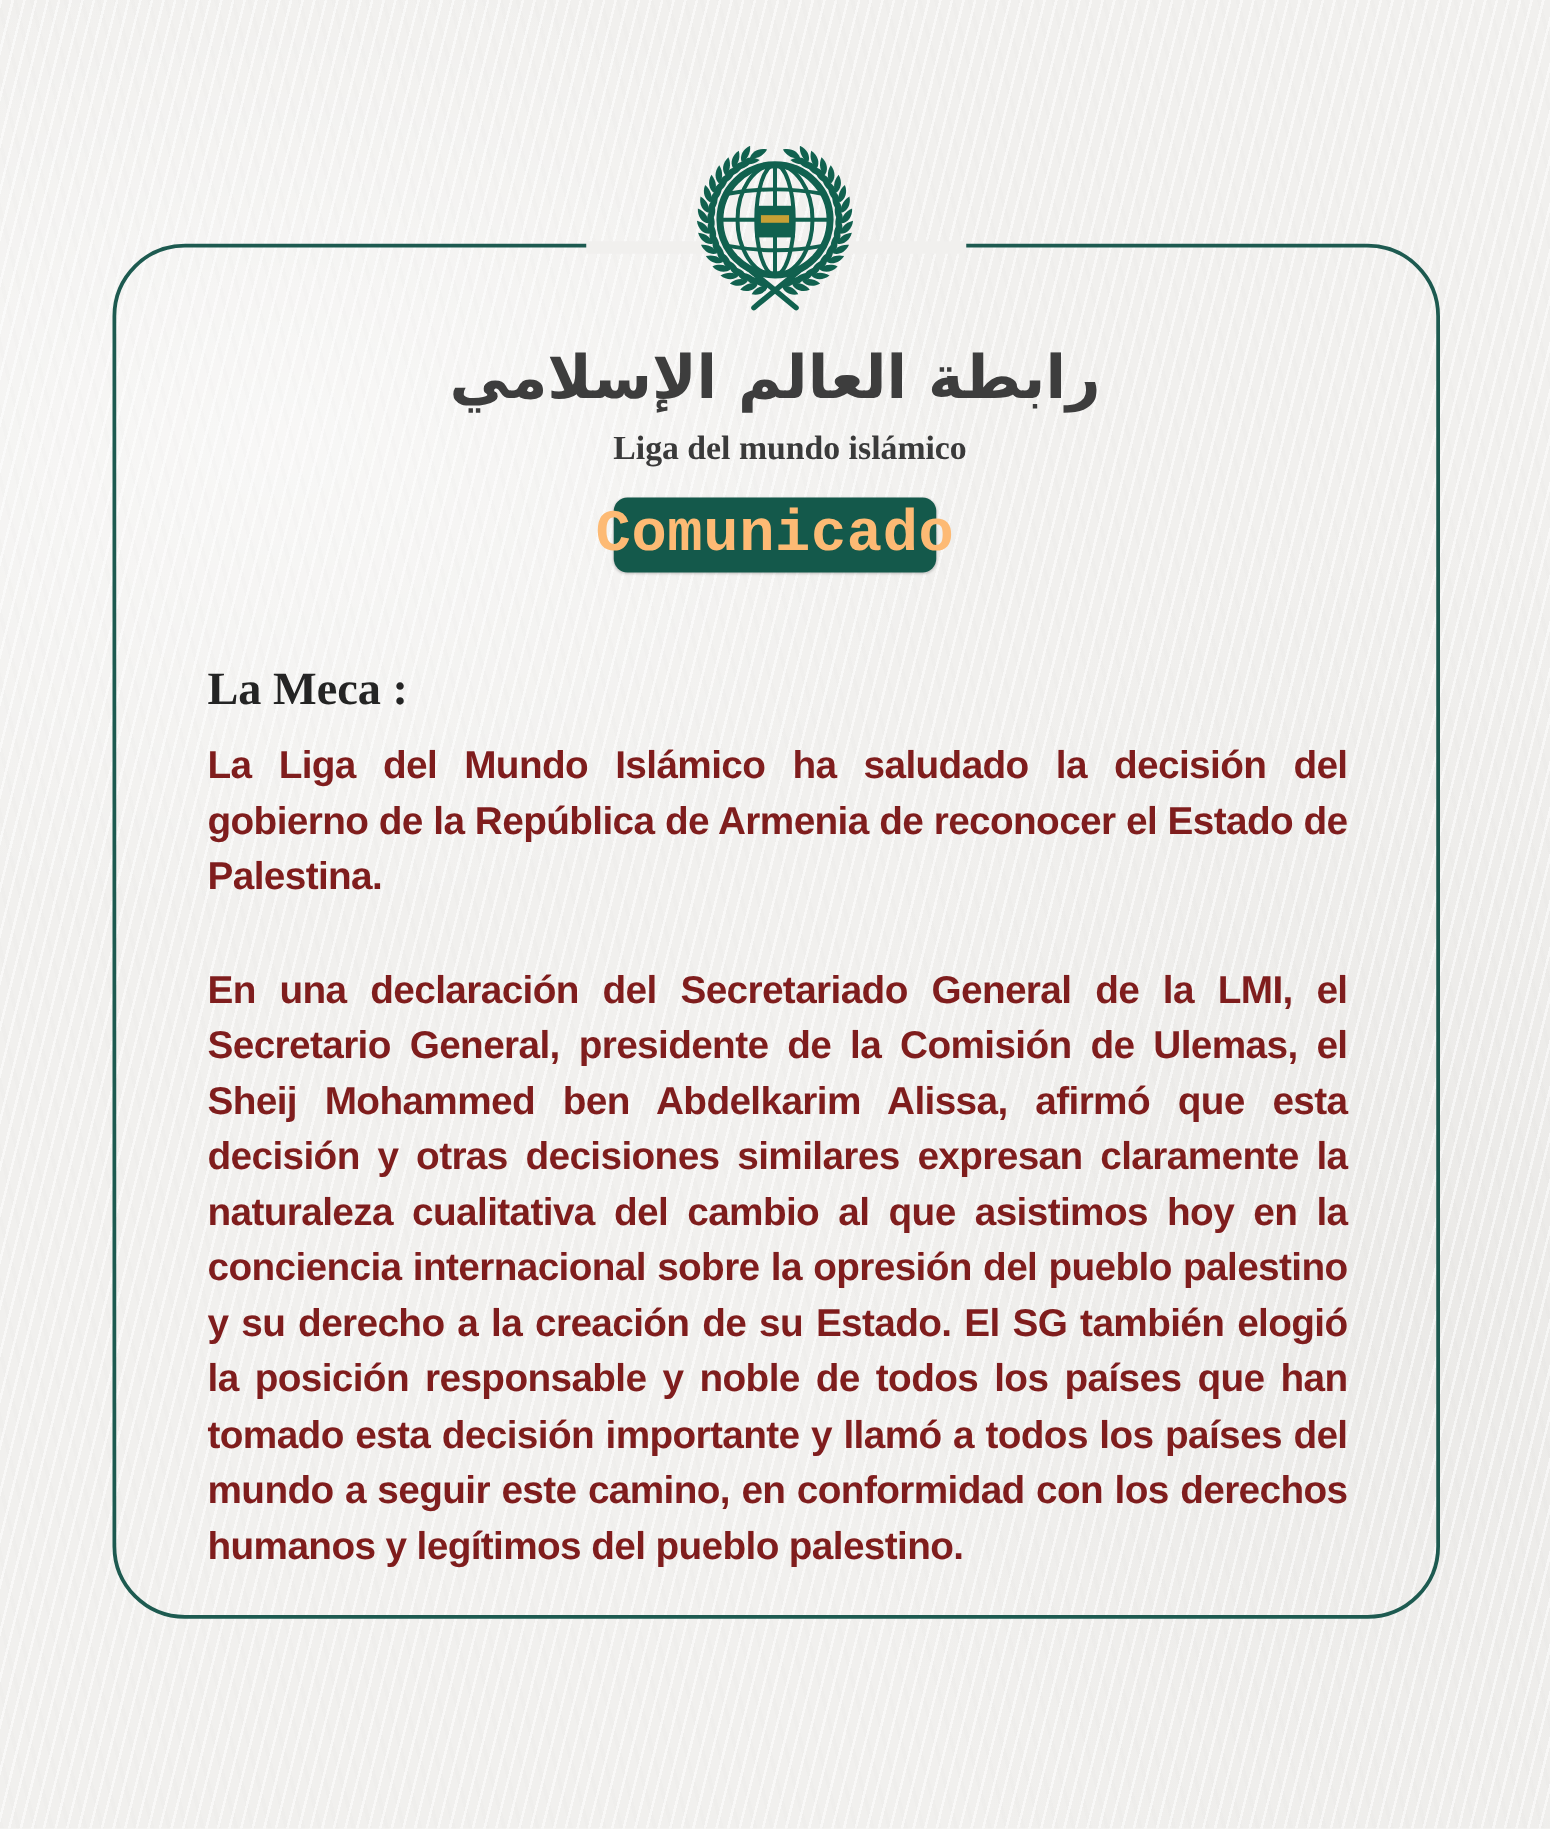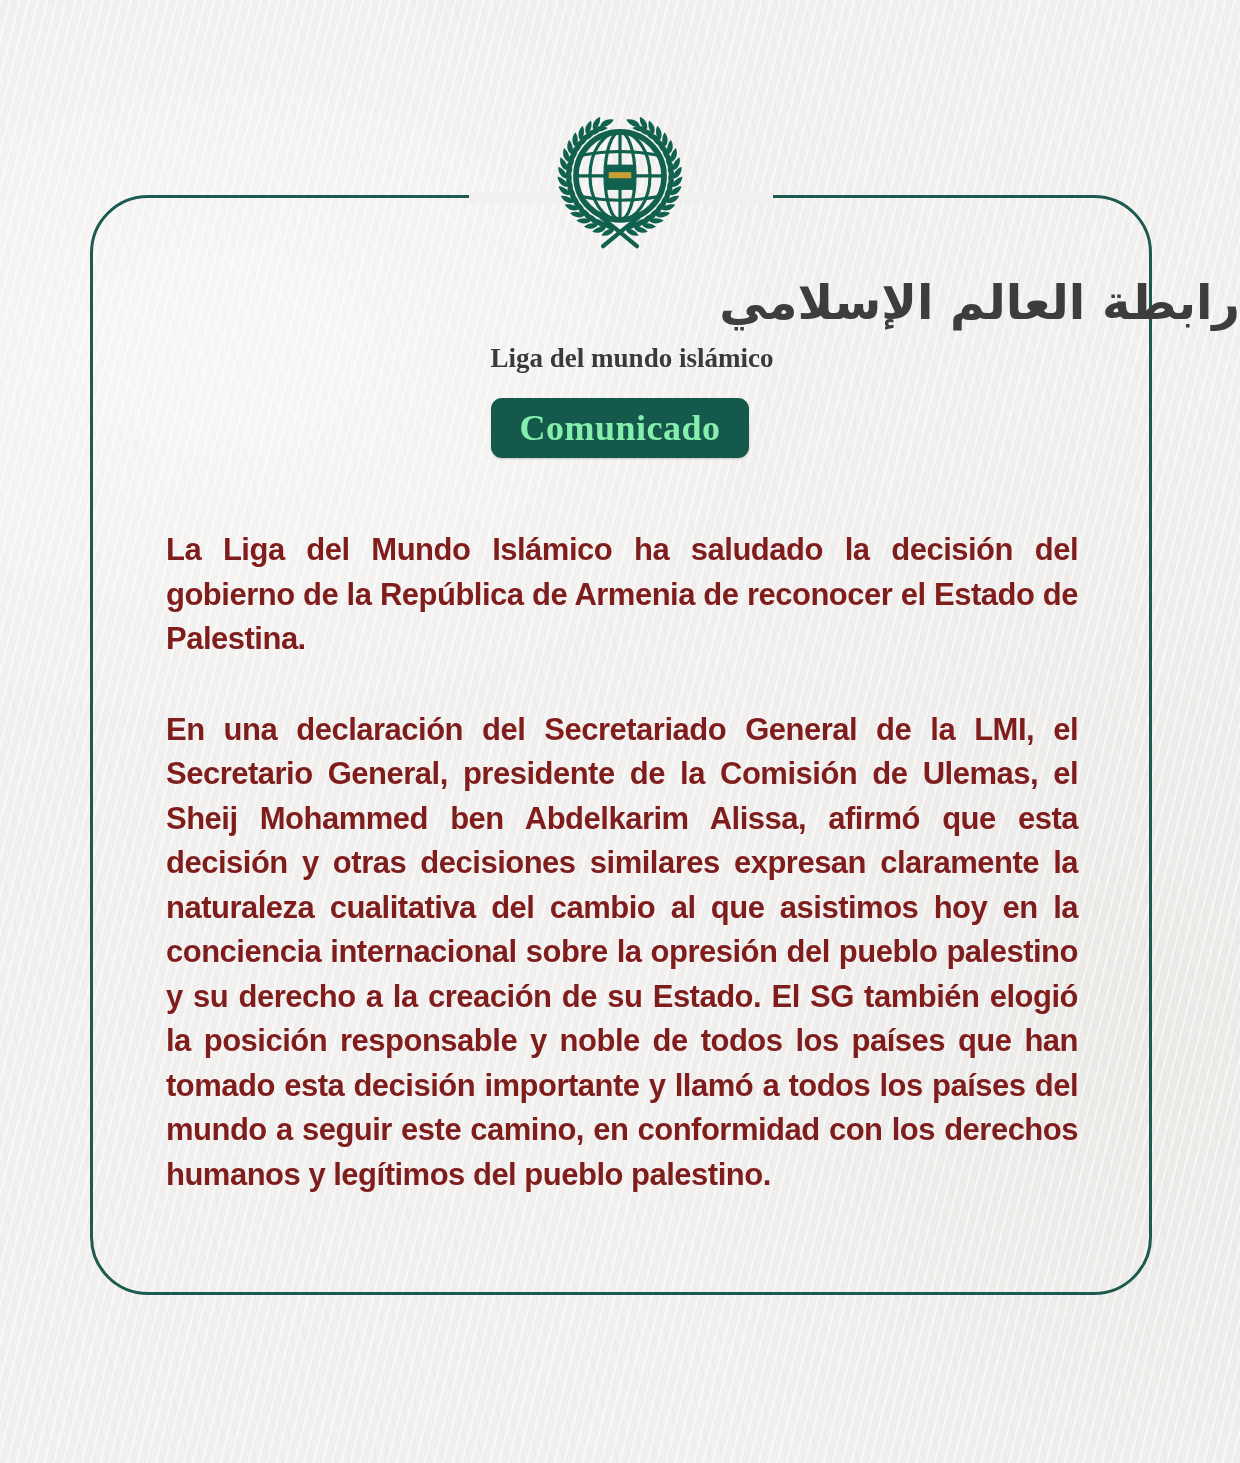--- a/index.html
+++ b/index.html
@@ -70,20 +70,21 @@
     position:absolute;
     left:50%; top:110px;
     transform:translateX(-50%);
     width:150px; height:143px;
   }
 
   .arabic {
     position:absolute;
     left:0; top:256px;
     width:1240px;
+    text-align:center;
     direction:rtl;
     font-family:"DejaVu Sans", sans-serif;
     font-weight:700;
     font-size:48px;
     line-height:92px;
     color:#3d3d3d;
   }
   .latin {
     position:absolute;
     left:12px; top:340px;
@@ -99,35 +100,36 @@
     position:absolute;
     left:50%; top:398px;
     transform:translateX(-50%);
     width:258px; height:60px;
     background:#14594b;
     border-radius:11px;
     display:flex; align-items:center; justify-content:center;
     box-shadow:0 1px 2px rgba(0,0,0,.18);
   }
   .badge span {
-    font-family:Liberation Serif, serif;
-    font-weight:700;
-    font-size:36px;
+    font-family:Liberation Mono, monospace;
+    font-weight:700;
+    font-size:47px;
     letter-spacing:.5px;
-    color:#86efac;
+    color:#fdba74;
   }
 </style>
 </head>
 <body>
 
 <div class="page">
 
   <section class="card">
     <div class="border-gap"></div>
     <div class="content">
+      <h2 class="dateline">La Meca :</h2>
       <p class="para">La Liga del Mundo Islámico ha saludado la decisión del gobierno de la República de Armenia de reconocer el Estado de Palestina.</p>
       <p class="para">En una declaración del Secretariado General de la LMI, el Secretario General, presidente de la Comisión de Ulemas, el Sheij Mohammed ben Abdelkarim Alissa, afirmó que esta decisión y otras decisiones similares expresan claramente la naturaleza cualitativa del cambio al que asistimos hoy en la conciencia internacional sobre la opresión del pueblo palestino y su derecho a la creación de su Estado. El SG también elogió la posición responsable y noble de todos los países que han tomado esta decisión importante y llamó a todos los países del mundo a seguir este camino, en conformidad con los derechos humanos y legítimos del pueblo palestino.</p>
     </div>
   </section>
 
   <header class="brand">
 
     <svg class="emblem" viewBox="0 0 160 152">
       <defs>
         <path id="leaf" d="M0 0 C 3 -3.9, 9.5 -5.2, 15.5 -1.1 C 9.8 3.2, 3.4 2.8, 0 0 Z"></path>

